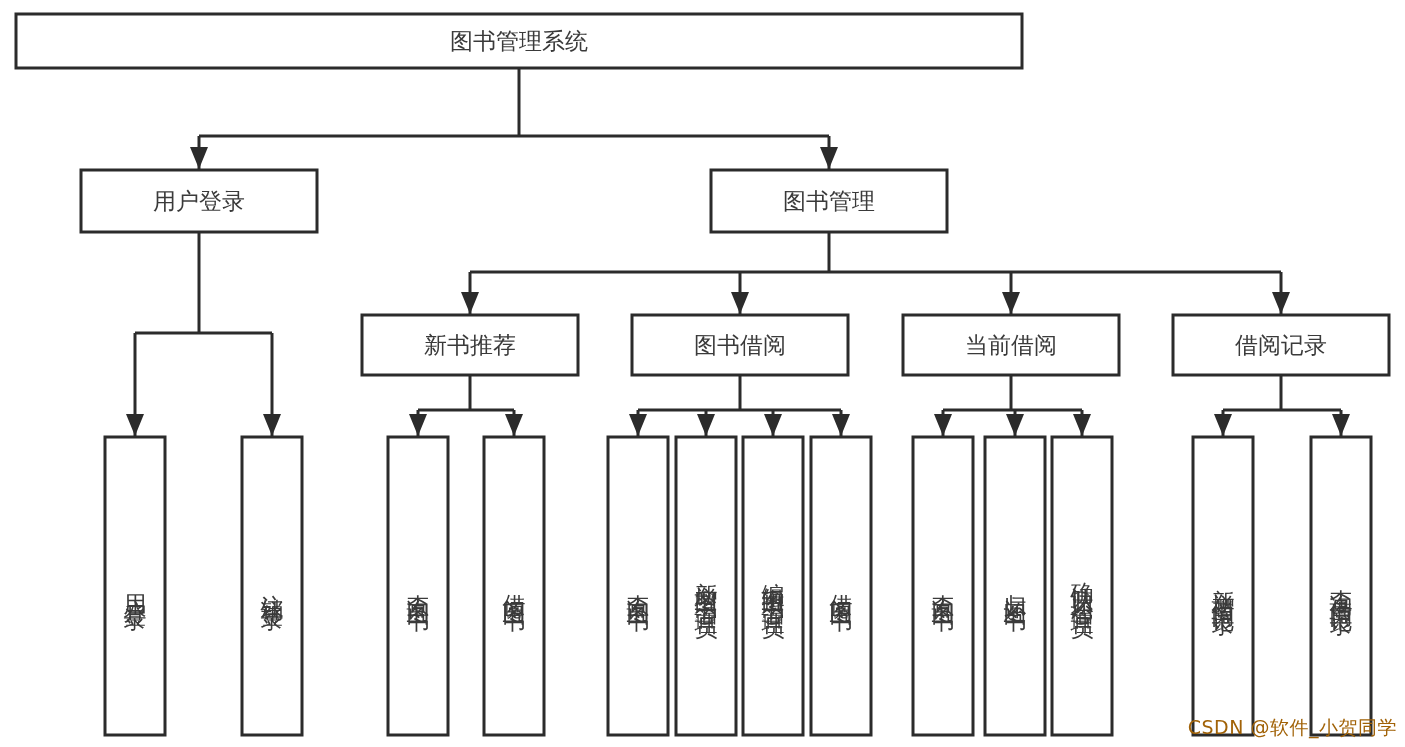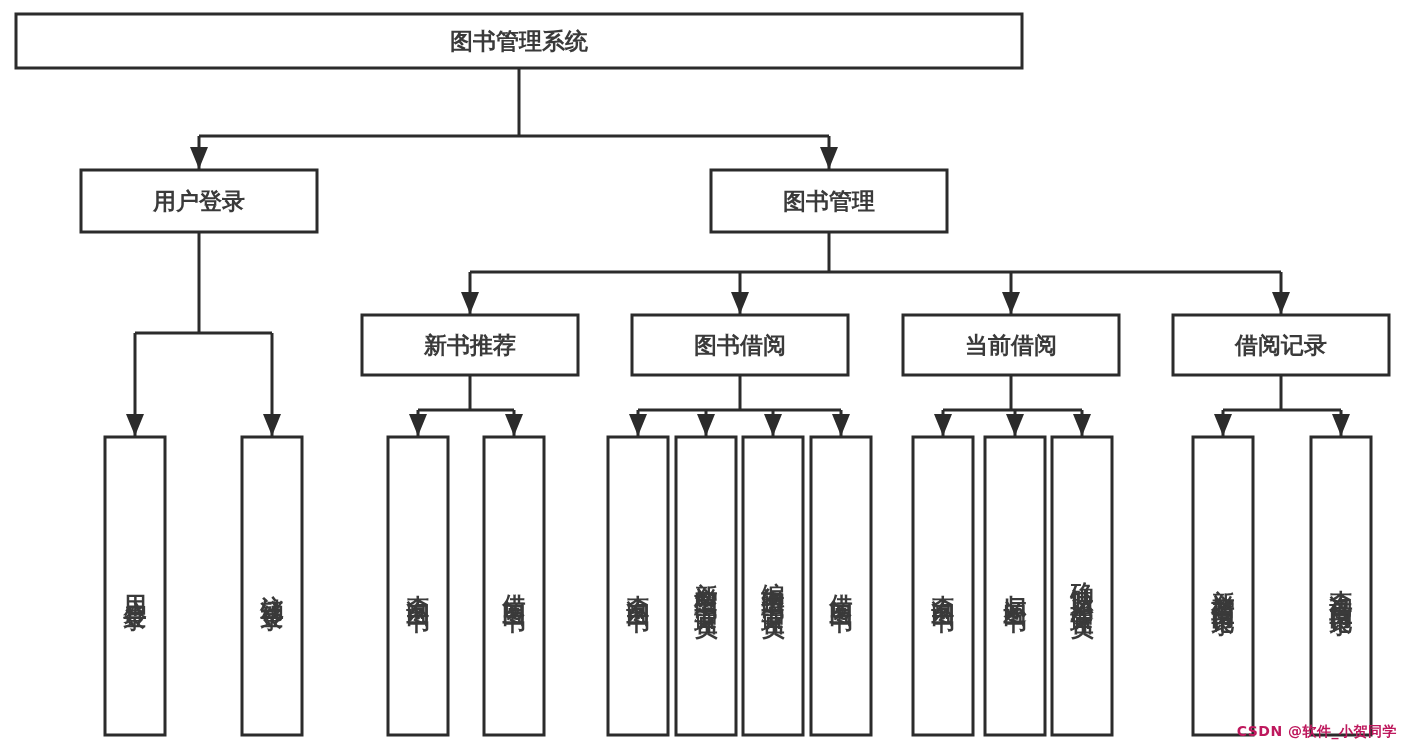--- a/index.html
+++ b/index.html
@@ -11,21 +11,20 @@
     width: 1405px;
     height: 747px;
     overflow: hidden;
     font-family: "DejaVu Sans", "Liberation Sans", sans-serif;
   }
   #diagram-root {
     position: relative;
     width: 1405px;
     height: 747px;
     background: #ffffff;
-    font-weight: bold;
   }
   svg#flow {
     position: absolute;
     left: 0;
     top: 0;
     width: 1405px;
     height: 747px;
     display: block;
   }
   .node-rect {
@@ -65,22 +64,22 @@
     line-height: 1.0;
     letter-spacing: 5px;
     color: #3a3a3a;
     white-space: nowrap;
   }
   .watermark {
     position: absolute;
     right: 8px;
     bottom: 6px;
     font-family: "DejaVu Sans", "Liberation Sans", sans-serif;
-    font-size: 14px;
-    color: #be185d;
+    font-size: 19px;
+    color: #a16207;
     white-space: nowrap;
     letter-spacing: 0.5px;
   }
 </style>
 </head>
 <body>
 
 <div id="diagram-root">
 
   <svg id="flow" viewBox="0 0 1405 747">

